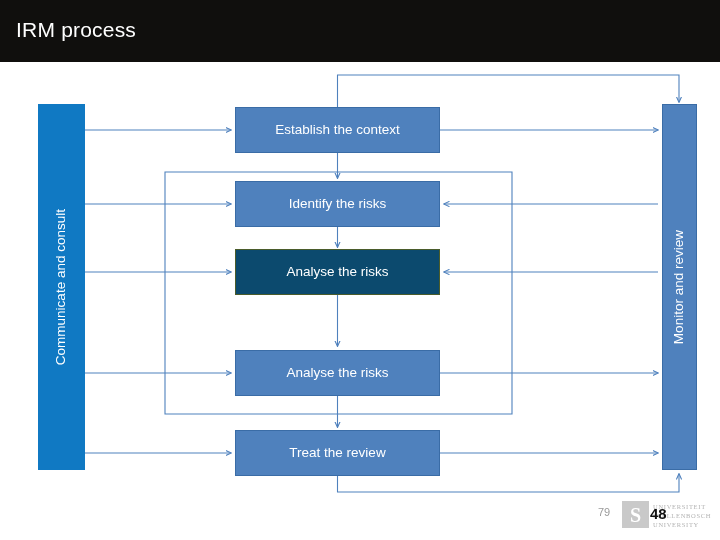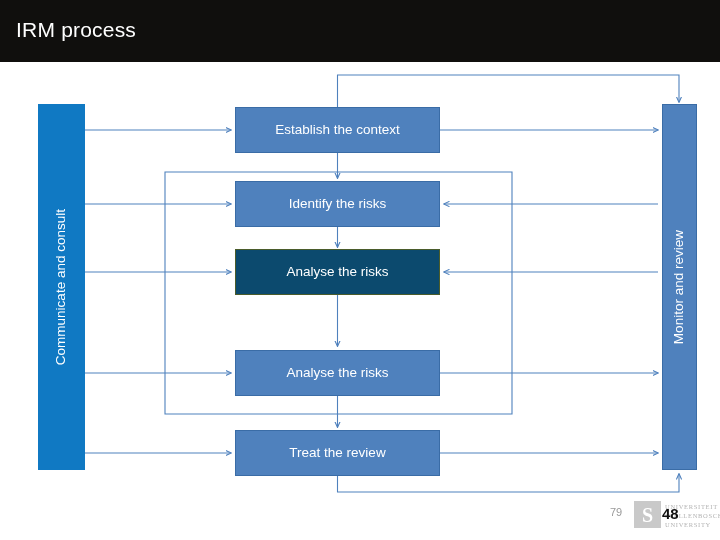--- a/index.html
+++ b/index.html
@@ -31,21 +31,21 @@
 
   
   .sidebar{top:42px;height:366px;}
   #side-left{left:38px;width:47px;background:#1079C3;border:1px solid #1079C3;}
   #side-right{left:662px;width:35px;background:#4F81BD;border:1px solid #3A6CA6;}
   .vtext{white-space:nowrap;font-size:13.5px;}
   #side-left .vtext{transform:rotate(-90deg);}
   #side-right .vtext{transform:rotate(-90deg);}
 
   
-  #footer{position:absolute;left:12px;bottom:0;width:663px;height:46px;}
+  #footer{position:absolute;left:0;bottom:0;width:663px;height:46px;}
   #page-num{position:absolute;left:598px;top:12px;color:#9a9a9a;font-size:11px;}
   #su-logo{position:absolute;left:622px;top:4px;width:78px;height:34px;}
   #su-mark{position:absolute;left:0;top:3px;width:27px;height:27px;
            background:#c9c9c9;display:flex;align-items:center;
            justify-content:center;color:#ffffff;font-size:20px;
            font-weight:700;font-family:"Liberation Serif",serif;line-height:20px;}
   .su-line{position:absolute;left:31px;color:#b4b4b4;font-size:6.5px;
            letter-spacing:.7px;font-family:"Liberation Serif",serif;
            white-space:nowrap;}
   #su-l1{top:5px;} #su-l2{top:14px;} #su-l3{top:23px;}

